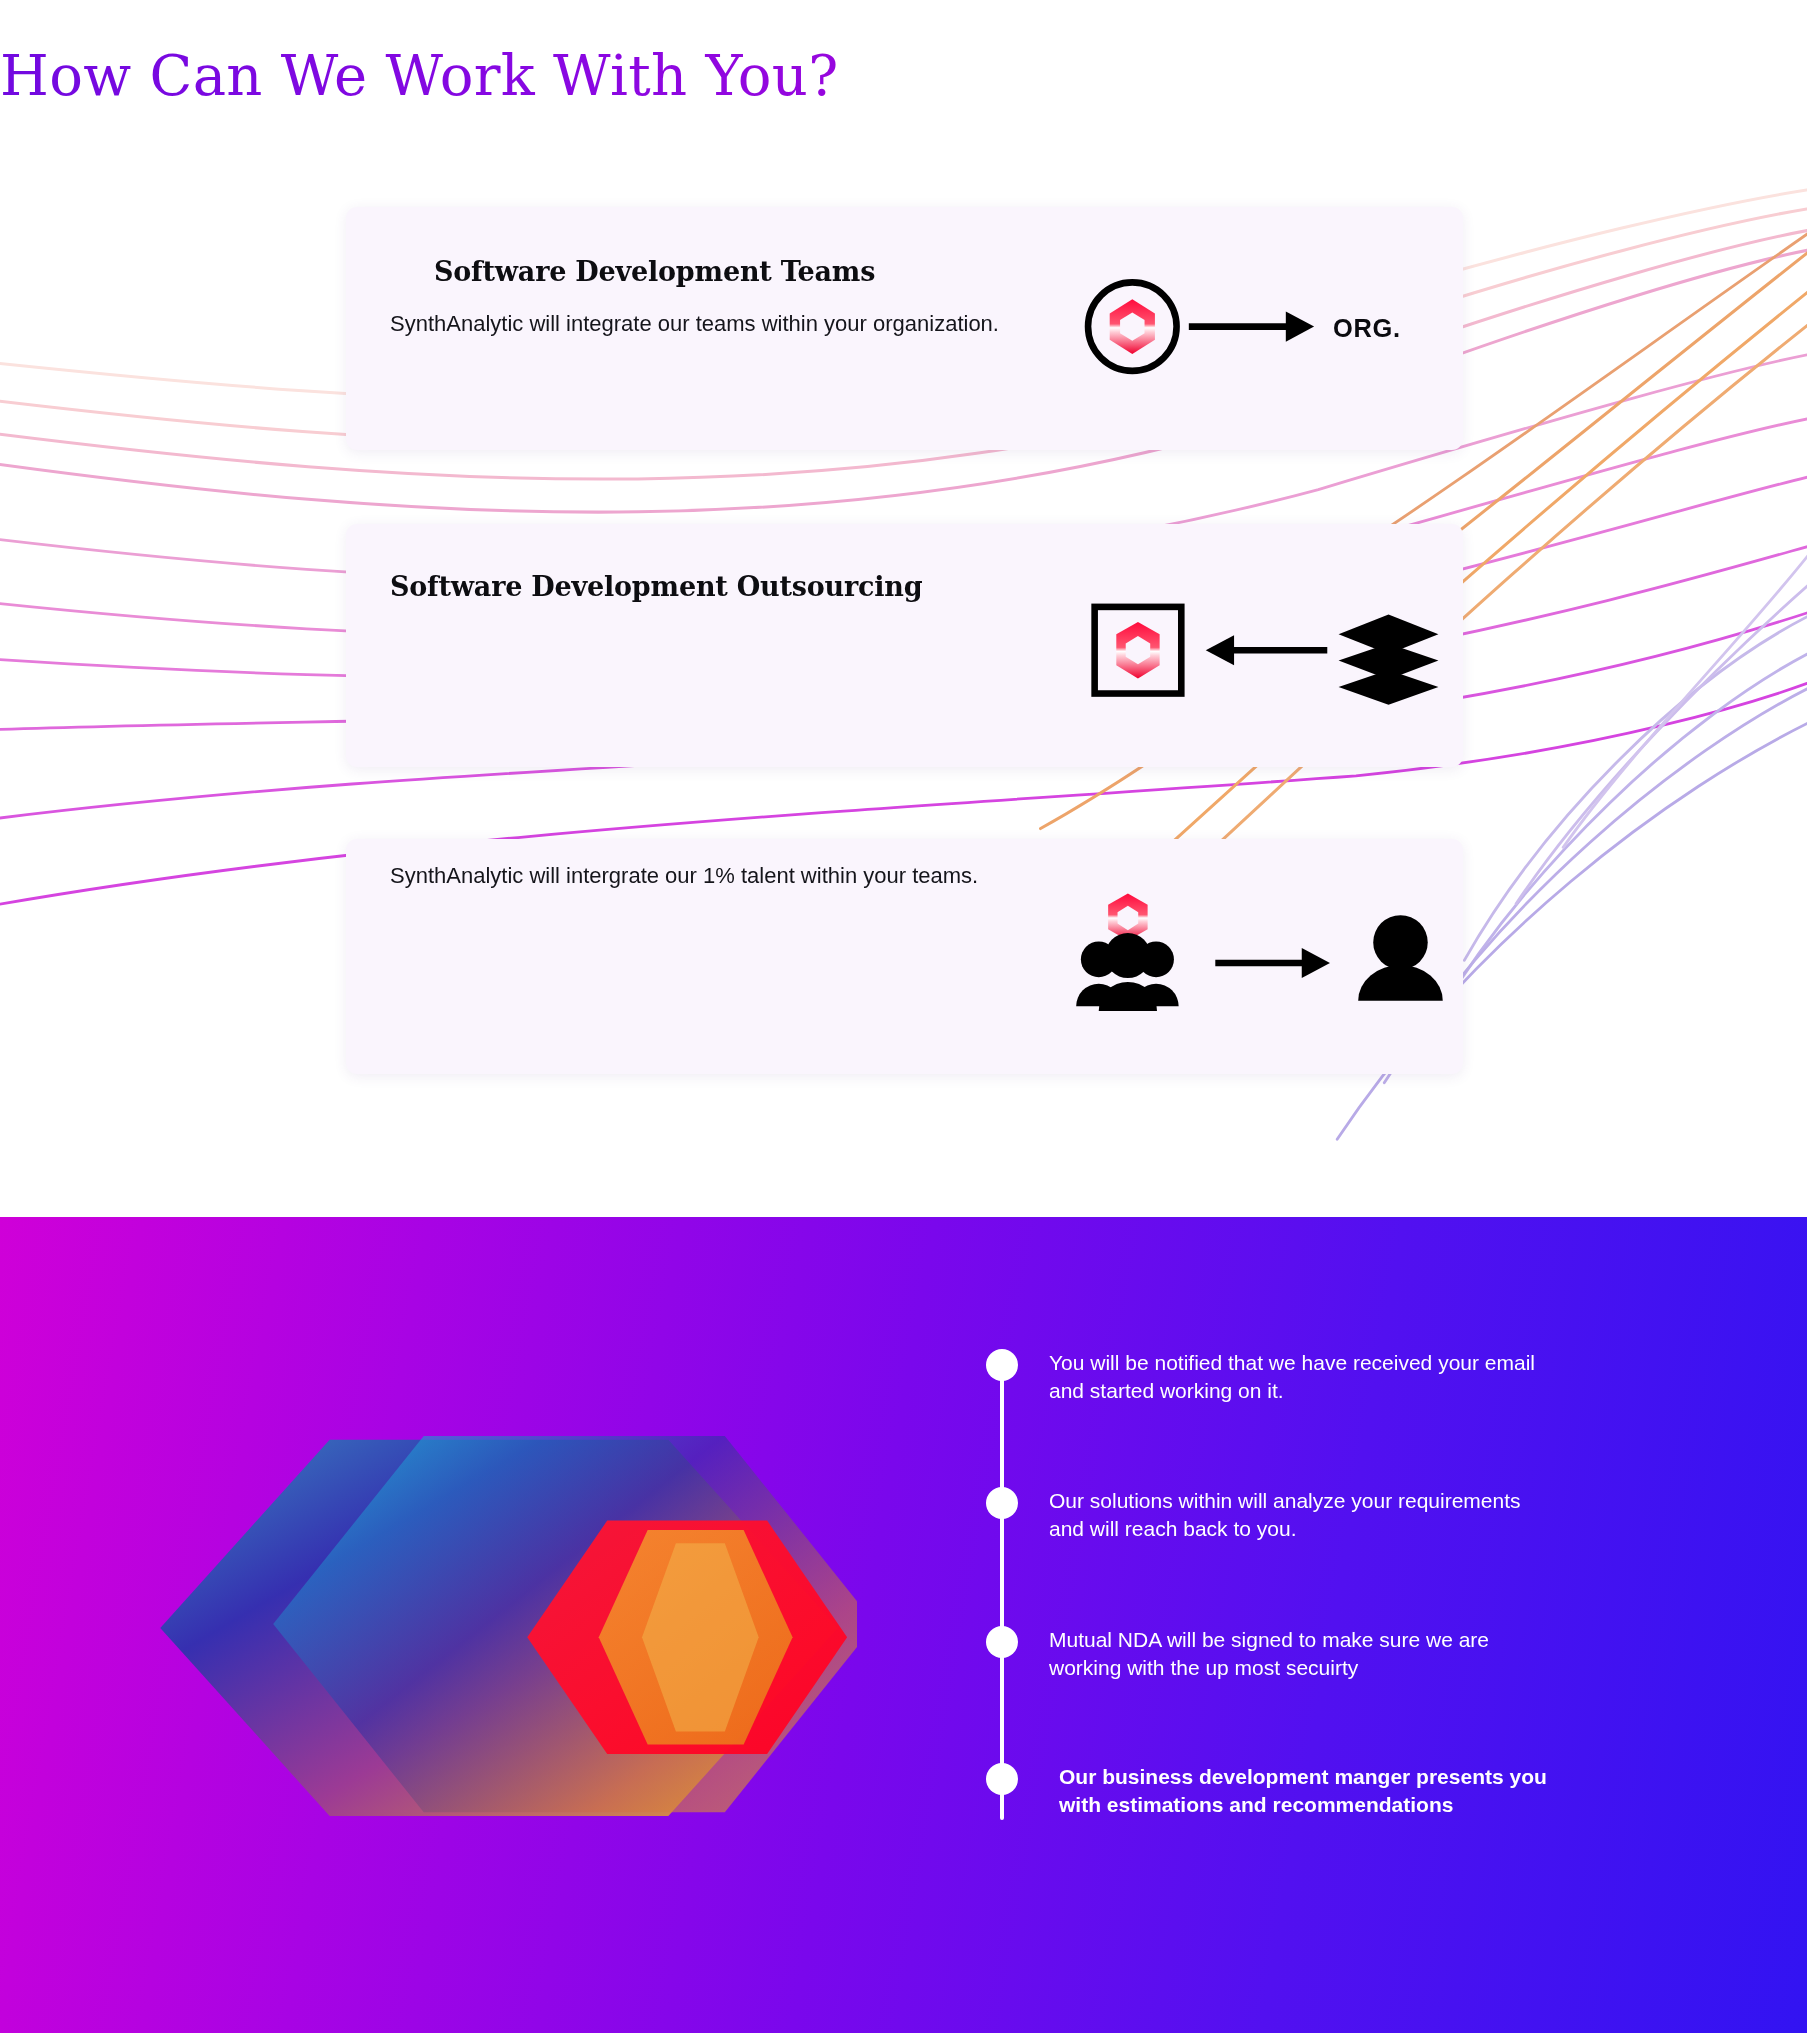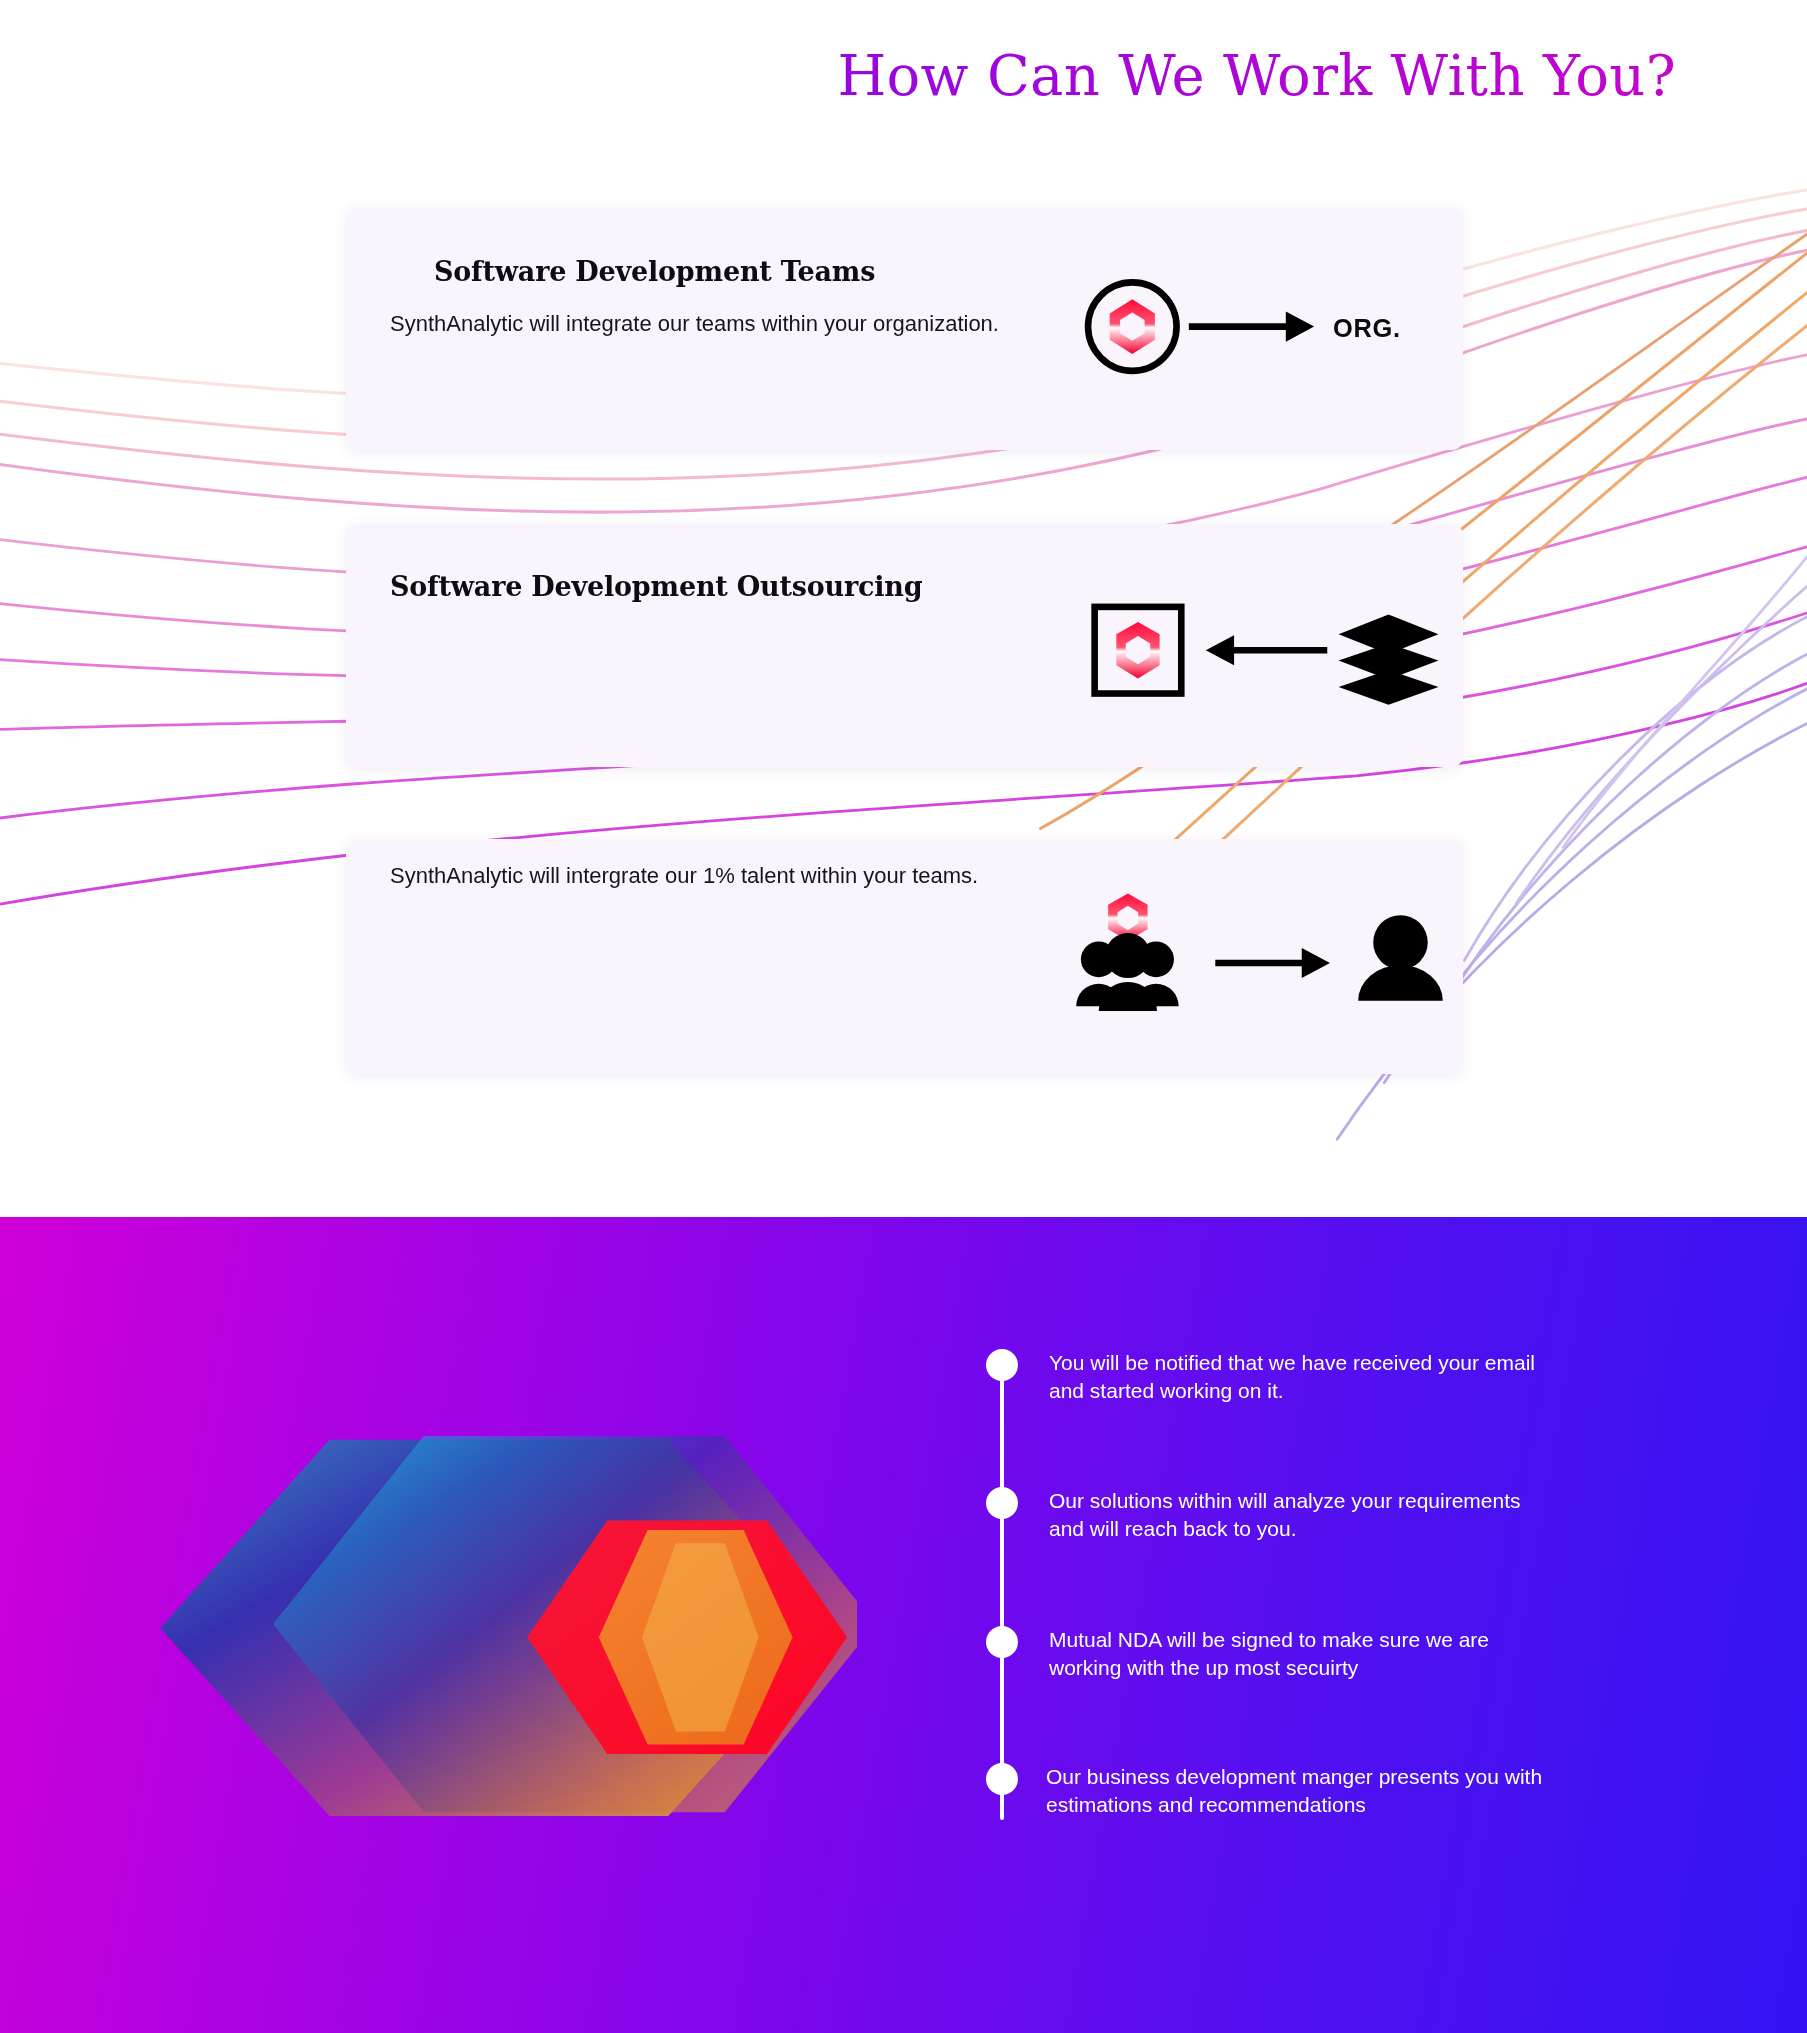--- a/index.html
+++ b/index.html
@@ -10,21 +10,21 @@
     overflow:hidden;
   }
   #page { position:relative; width:1808px; height:2034px; overflow:hidden; background:#fff; }
 
   
   #bg-curves { position:absolute; inset:0; width:1808px; height:1224px; pointer-events:none; }
 
   
   #title {
     position:absolute; top:43px; left:0; width:1676px;
-    text-align:right;
+    text-align:left;
     font-family:"DejaVu Serif", "Liberation Serif", serif;
     font-size:56px; font-weight:400; letter-spacing:0.3px;
     background:linear-gradient(90deg,#7209e0 0%,#8a07e2 35%,#a806d8 70%,#c404cd 100%);
     -webkit-background-clip:text; background-clip:text;
     -webkit-text-fill-color:transparent; color:#8f06dd;
   }
 
   
   .card {
     position:absolute; left:346px; width:1117px;
@@ -83,21 +83,21 @@
     position:absolute; left:23.5px; width:32px; height:32px;
     border-radius:50%; background:#ffffff;
   }
   .tl-text {
     position:absolute; left:87px; width:490px;
     font-family:"Liberation Sans", sans-serif;
     font-size:21px; line-height:1.34; color:#ffffff; font-weight:400;
   }
   .tl-0 { top:0px; }   .tl-1 { top:138px; }
   .tl-2 { top:277px; } .tl-3 { top:414px; }
-  .tl-3 .tl-text { left:84px; width:508px; }
+  .tl-3 .tl-text { left:97px; width:508px;font-weight:bold; }
 </style>
 </head>
 <body>
 
 <div id="page">
 
   <svg id="bg-curves" viewBox="0 0 1920 1300" preserveAspectRatio="none">
     <g fill="none" stroke-linecap="round">
 
       <path d="M-10,385 C420,430 900,470 1400,330 C1650,255 1830,215 1930,200" stroke="#fbe2de" stroke-width="3.2"></path>

